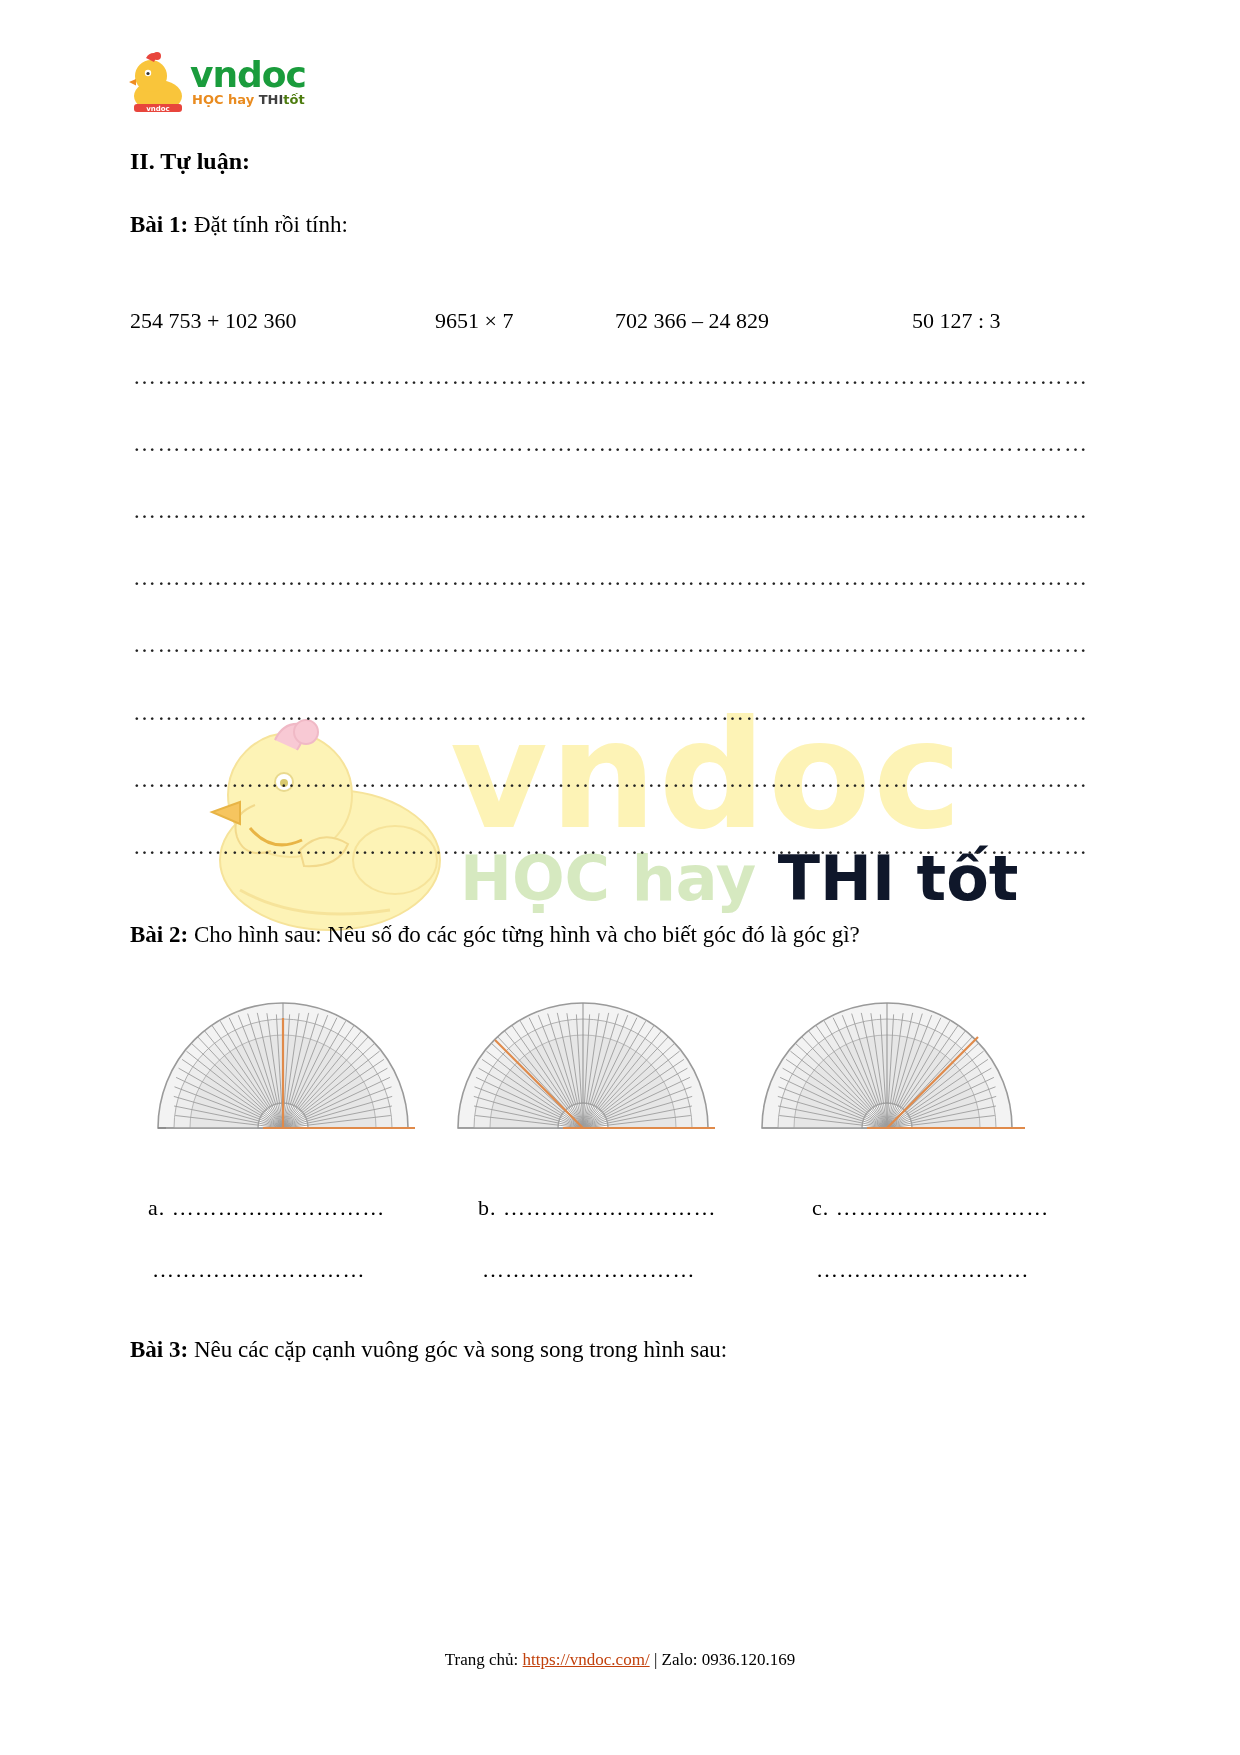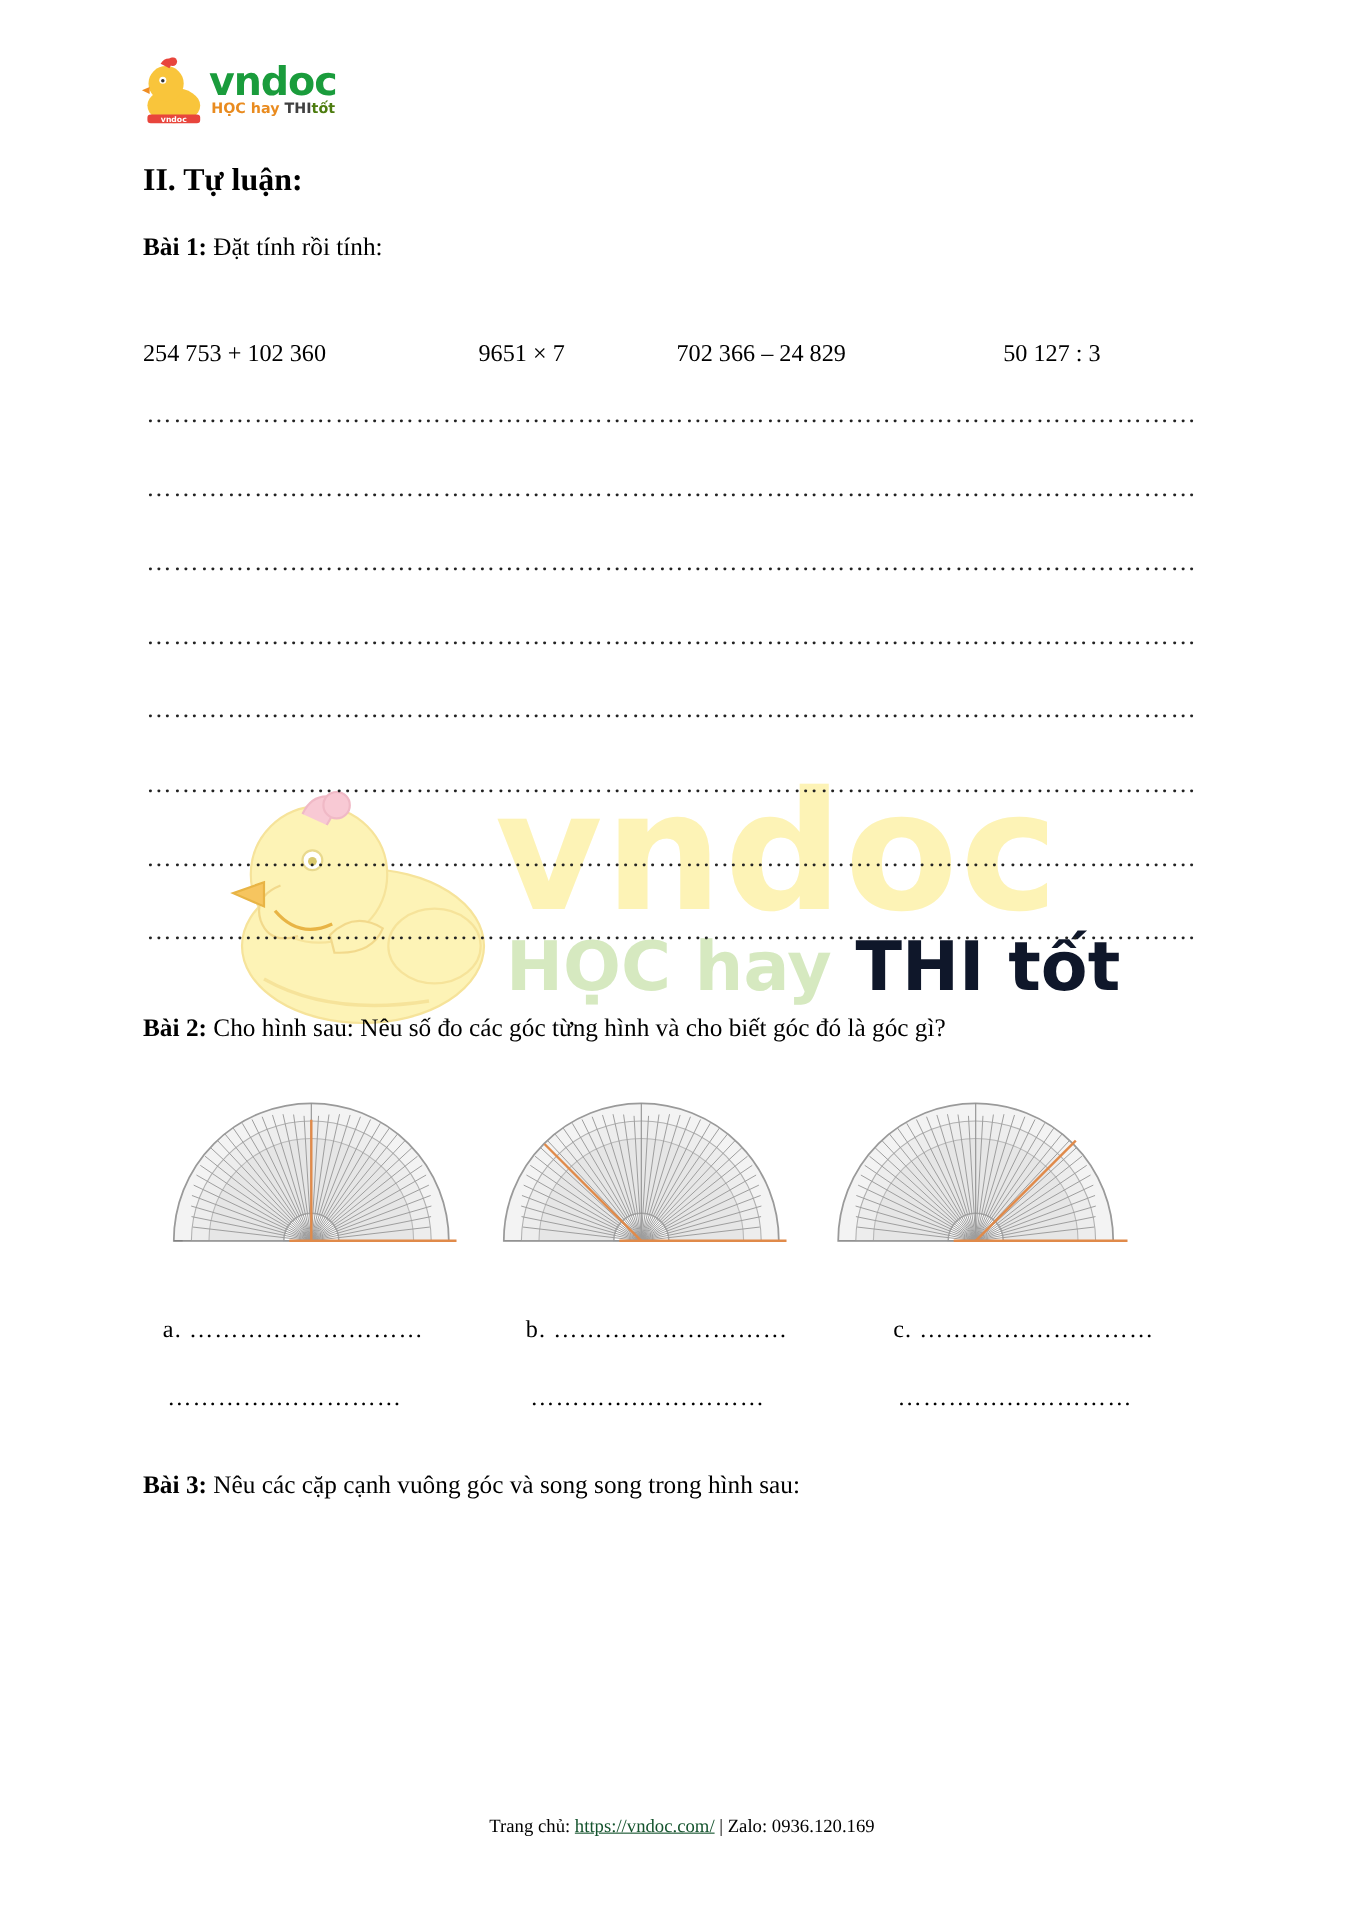--- a/index.html
+++ b/index.html
@@ -93,21 +93,21 @@
     white-space: nowrap;
   }
   .logo-tag .o { color: #e98b1f; }
   .logo-tag .r { color: #404040; }
   .logo-tag .b { color: #4d7c0f; }
 
   
   .content { position: relative; z-index: 2; }
   .heading {
     position: absolute;
-    font-size: 29px;
+    font-size: 24px;
     font-weight: bold;
   }
   .para {
     position: absolute;
     font-size: 23px;
   }
   .bold { font-weight: bold; }
 
   .expr-row {
     position: absolute;
@@ -163,21 +163,21 @@
     position: absolute;
     left: 0;
     top: 1650px;
     width: 1240px;
     text-align: center;
     font-size: 17px;
     font-family: "Liberation Serif", serif;
     z-index: 2;
   }
   .footer a {
-    color: #14532d;
+    color: #c2410c;
     text-decoration: underline;
   }
 </style>
 </head>
 <body>
 
 <div class="page">
 
   <div class="watermark">
     <svg class="wm-chick" viewBox="0 0 300 250">

